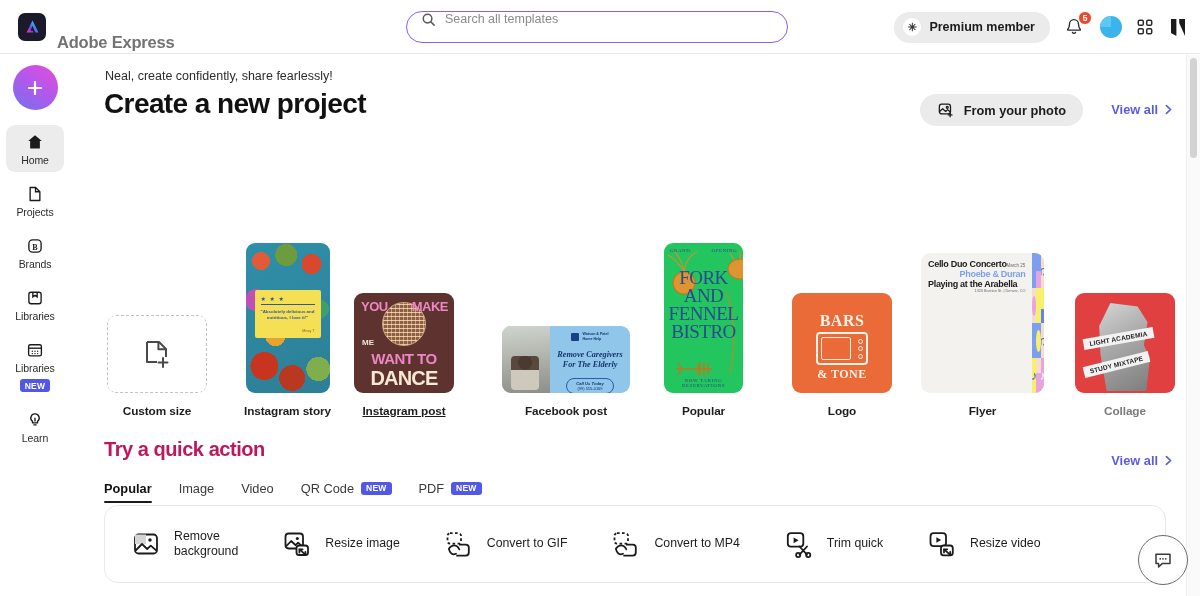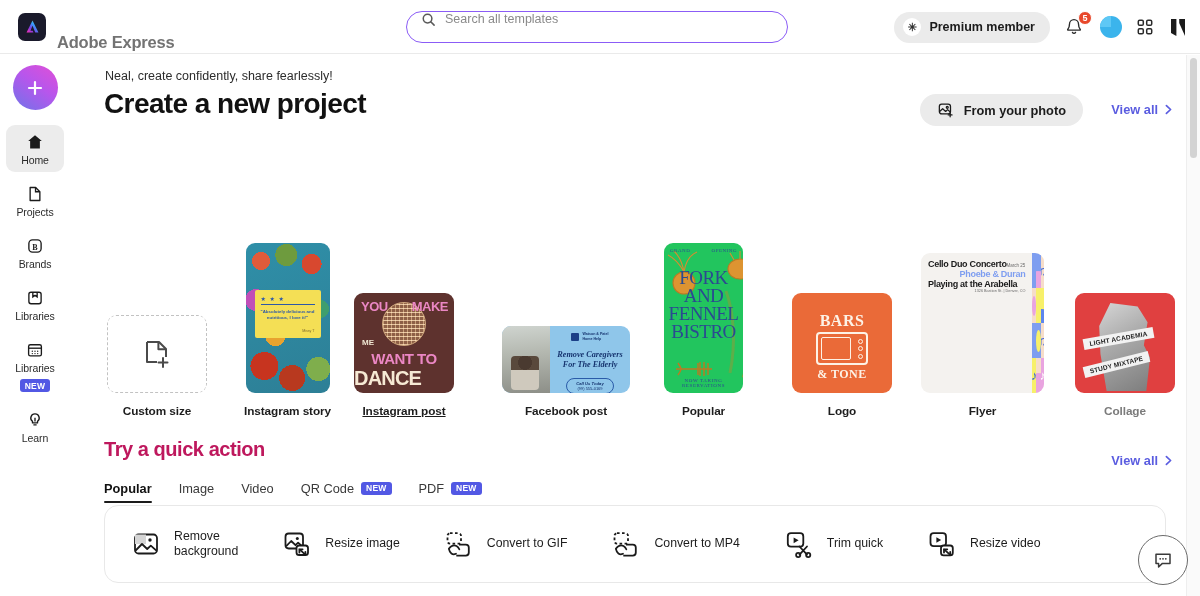--- a/index.html
+++ b/index.html
@@ -152,21 +152,21 @@
   }
   .t-ig-ball { width: 44px; height: 44px; border-radius: 50%;
     background: repeating-linear-gradient(90deg, #caa079 0 1px, #8d5f47 1px 4px),
                 repeating-linear-gradient(0deg, #caa079 0 1px, transparent 1px 4px);
     background-blend-mode: screen; position:absolute; left:28px; top:9px;
     border: 1px solid #d0a87e; box-sizing: border-box; }
   .t-ig-you { position:absolute; left:7px; top:8px; font-size: 13px; font-weight:bold; color:#eb87c4; line-height: 0.95; letter-spacing:-0.5px; }
   .t-ig-make { position:absolute; right:6px; top:8px; font-size: 13px; font-weight:bold; color:#eb87c4; line-height: 0.95; letter-spacing:-0.5px;}
   .t-ig-me { position:absolute; left:8px; top:45px; font-size: 8px; font-weight:bold; color:#f0e6d2; }
   .t-ig-want { position:absolute; left:0; right:0; top:57px; text-align:center; font-size: 15px; font-weight:bold; color:#eb87c4; letter-spacing:-0.5px;}
-  .t-ig-dance { position:absolute; left:0; right:0; top:74px; text-align:left; font-size: 20px; font-weight:bold; color:#f6e9d4; letter-spacing:-0.8px;}
+  .t-ig-dance { position:absolute; left:0; right:0; top:74px; text-align:center; font-size: 20px; font-weight:bold; color:#f6e9d4; letter-spacing:-0.8px;}
 
   .t-fb { width: 128px; height: 67px; display: flex; background:#8fc6ea; }
   .t-fb-photo { width: 48px; height: 100%; background:
       linear-gradient(175deg,#cfd4cf 0%, #b5b9b1 40%, #8d8f88 100%); position: relative; }
   .t-fb-photo::after { content:""; position:absolute; left:9px; bottom:3px; width:28px; height:34px;
       background: radial-gradient(circle at 50% 20%, #4a3a30 0 7px, transparent 7px),
                   linear-gradient(180deg,#59493c 0 40%, #cfc9bd 40% 100%); border-radius: 4px;}
   .t-fb-right { flex: 1; padding: 6px 5px; display:flex; flex-direction:column; align-items:center; }
   .t-fb-logo { display:flex; gap:3px; align-items:center; }
   .t-fb-logo-sq { width:8px; height:8px; background:#1b3f87; border-radius:1px; }

